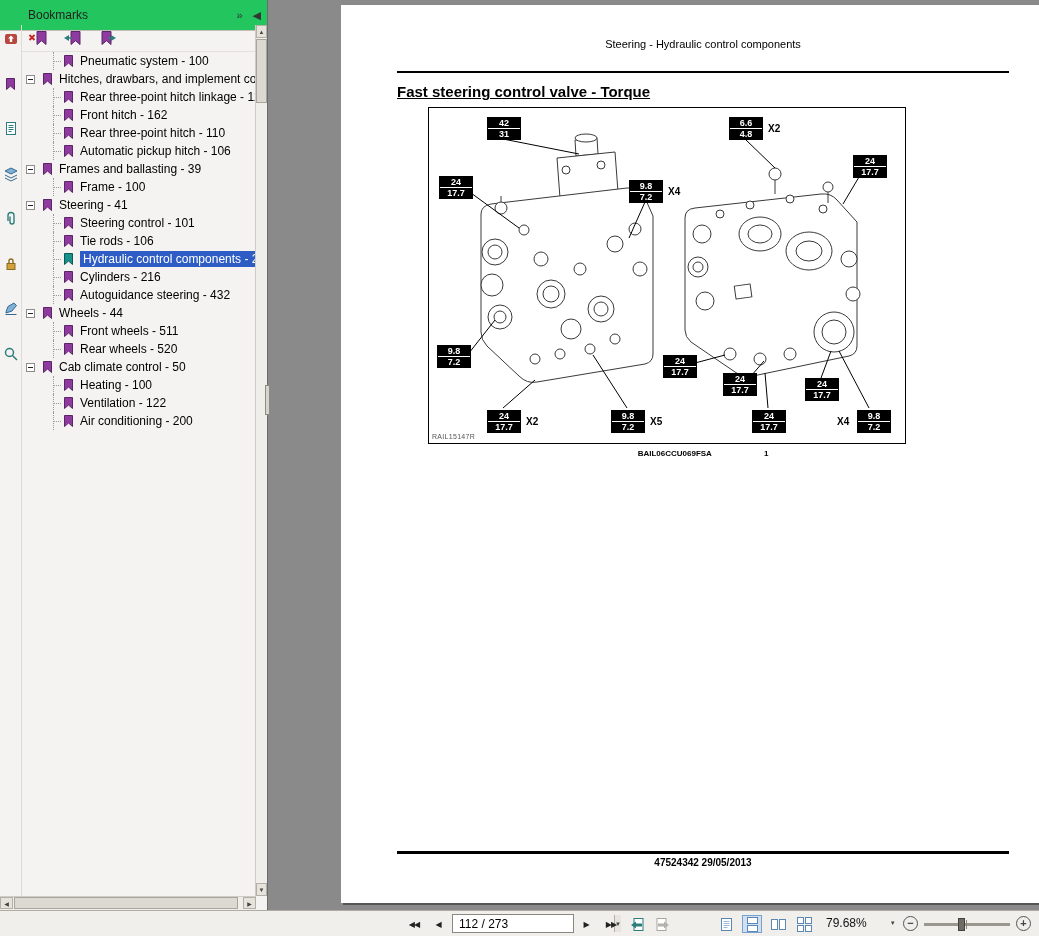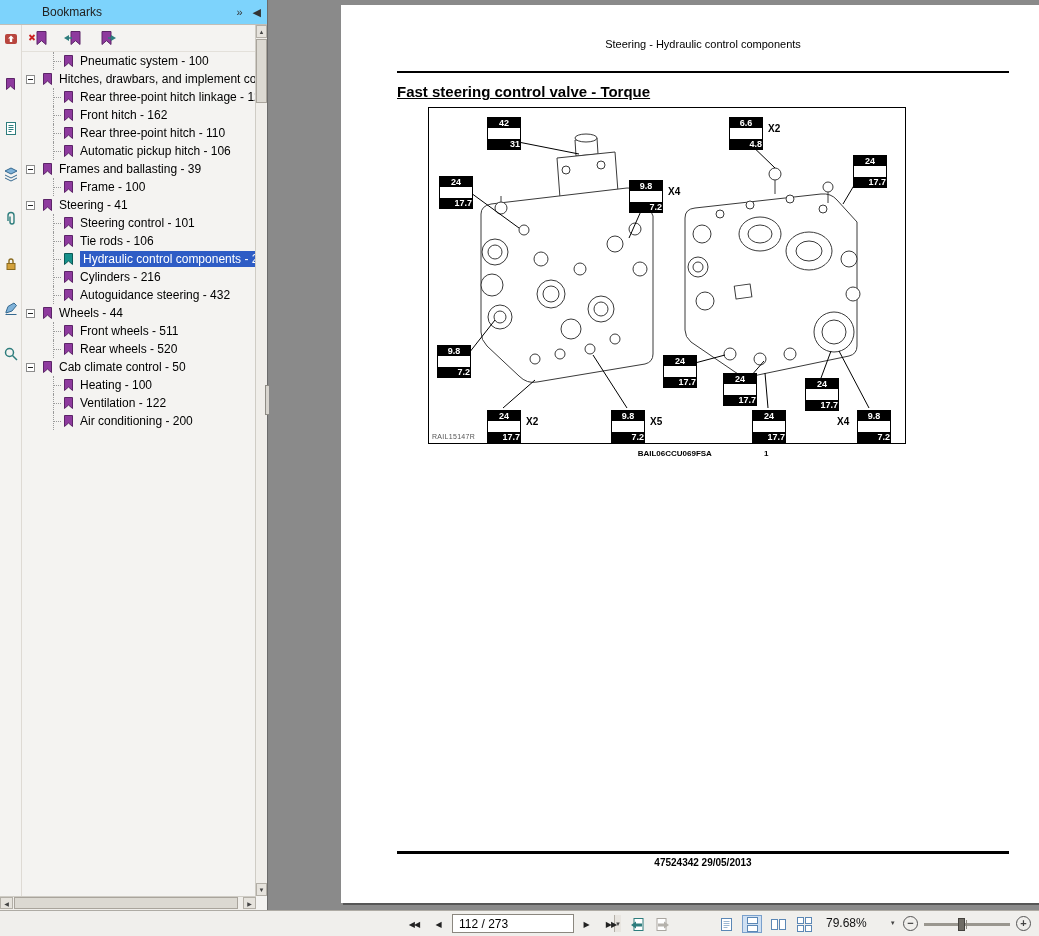--- a/index.html
+++ b/index.html
@@ -2,21 +2,21 @@
 <html><head>
 <meta charset="utf-8">
 <style>
   * { margin:0; padding:0; box-sizing:border-box; }
   html,body { width:1039px; height:936px; overflow:hidden; }
   body { font-family:"Liberation Sans", sans-serif; }
   .app { position:relative; width:1039px; height:936px; background:#8a8a8a; overflow:hidden; }
 
   
   .sidebar { position:absolute; left:0; top:0; width:268px; height:910px; background:#f4f3f1; border-right:1px solid #6b6b6b; }
-  .sidebar-header { height:25px; display:flex; align-items:center; padding:0 6px 0 42px; border-bottom:1px solid #c2beb7; font-size:12px; color:#222; background:#7dd3fc; }
+  .sidebar-header { height:31px; display:flex; align-items:center; padding:0 6px 0 28px; border-bottom:1px solid #c2beb7; font-size:12px; color:#222; background:#22c55e; }
   .sidebar-header .hicons { margin-left:auto; display:flex; gap:10px; }
   .sidebar-header .hicons span { font-size:11px; color:#333; cursor:default; }
   .panel-tabs { position:absolute; left:0; top:25px; width:22px; bottom:14px; border-right:1px solid #dedad4; padding-top:6px; }
   .ptab { width:18px; height:16px; margin:0 auto 29px auto; display:flex; align-items:center; justify-content:center; }
   .bm-toolbar { position:absolute; left:22px; top:25px; right:12px; height:27px; display:flex; align-items:center; gap:8px; padding-left:4px; border-bottom:1px solid #e3e0da; }
   .bm-btn { width:26px; height:20px; display:flex; align-items:center; justify-content:center; }
   .tree { position:absolute; left:22px; top:52px; width:234px; bottom:14px; overflow:hidden; }
   .row { display:flex; align-items:center; height:18px; white-space:nowrap; overflow:hidden; }
   .row.l0 { padding-left:4px; }
   .row.l1 { padding-left:24px; }
@@ -44,21 +44,21 @@
   .doc-area { position:absolute; left:269px; top:0; right:0; height:910px; background:#8a8a8a; }
   .page { position:absolute; left:72px; top:5px; width:724px; height:898px; background:#fff; box-shadow:2px 2px 0 #565656; }
   .run-head { position:absolute; top:33px; left:0; right:0; text-align:center; font-size:11px; color:#000; }
   .head-rule { position:absolute; top:66px; left:56px; right:56px; height:2px; background:#000; }
   .doc-title { position:absolute; top:78px; left:56px; font-size:15px; font-weight:bold; color:#000;text-decoration:underline; }
   .figure { position:absolute; left:87px; top:102px; width:478px; height:337px; border:1px solid #000; background:#fff; }
   .figure svg.art { position:absolute; left:0; top:0; }
   .fig-ref { position:absolute; left:3px; bottom:3px; font-size:7px; color:#555; letter-spacing:.3px; }
   .tq { position:absolute; width:34px; border:1px solid #000; background:#fff; font-size:9px; font-weight:bold; line-height:10px; text-align:center; }
   .tq div { background:#000; color:#fff; padding:0; }
-  .tq div + div { margin-top:11px;text-align:right; }
+  .tq div + div { margin-top:1px; }
   .mult { position:absolute; font-size:10px; font-weight:bold; color:#000; }
   .fig-caption { position:absolute; top:444px; left:0; right:0; display:flex; justify-content:center; gap:52px; font-size:8px; font-weight:bold; color:#000; }
   .foot-rule { position:absolute; top:846px; left:56px; right:56px; height:3px; background:#000; }
   .foot-1 { position:absolute; top:852px; left:0; right:0; text-align:center; font-size:10px; font-weight:bold; }
   .foot-2 { position:absolute; top:864px; left:0; right:0; text-align:center; font-size:10px; font-weight:normal;margin-top:48px; }
 
   
   .toolbar { position:absolute; left:0; bottom:0; width:1039px; height:26px; background:#f0efec; border-top:1px solid #aeaba4; }
   .tb { position:absolute; top:4px; height:18px; display:flex; align-items:center; justify-content:center; cursor:default; }
   .navg { font-size:8px; color:#222; letter-spacing:-1px; }

